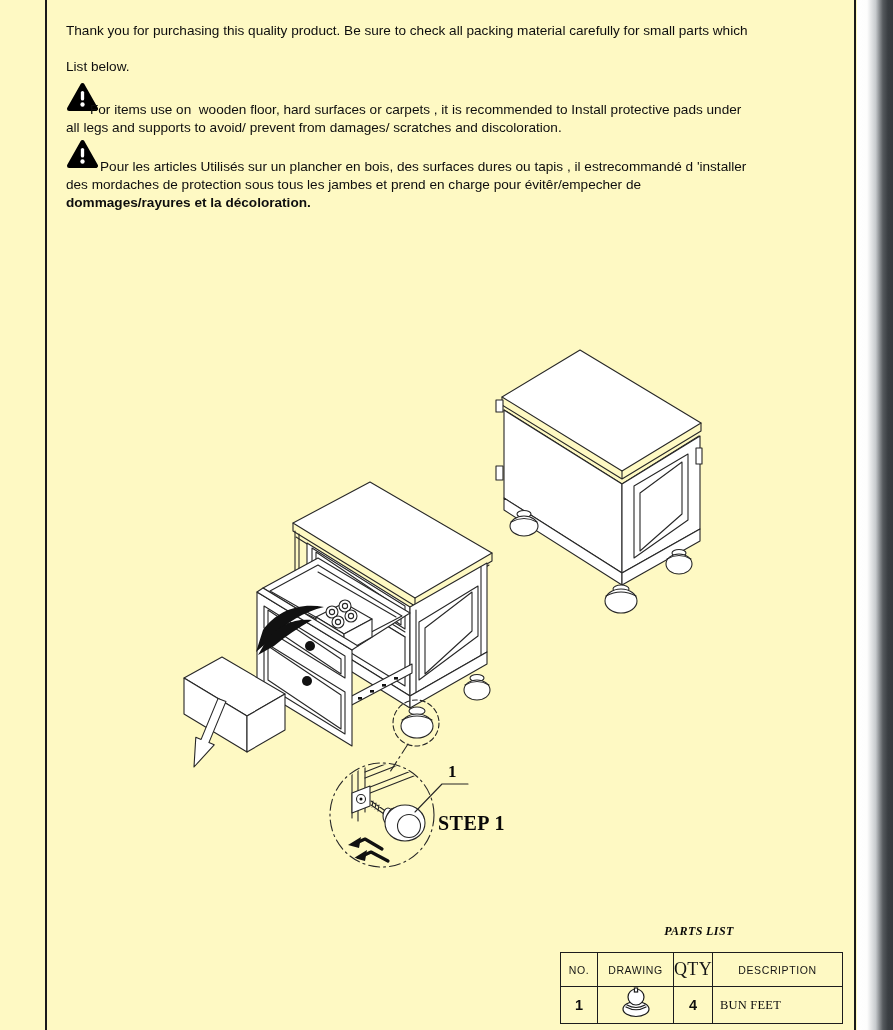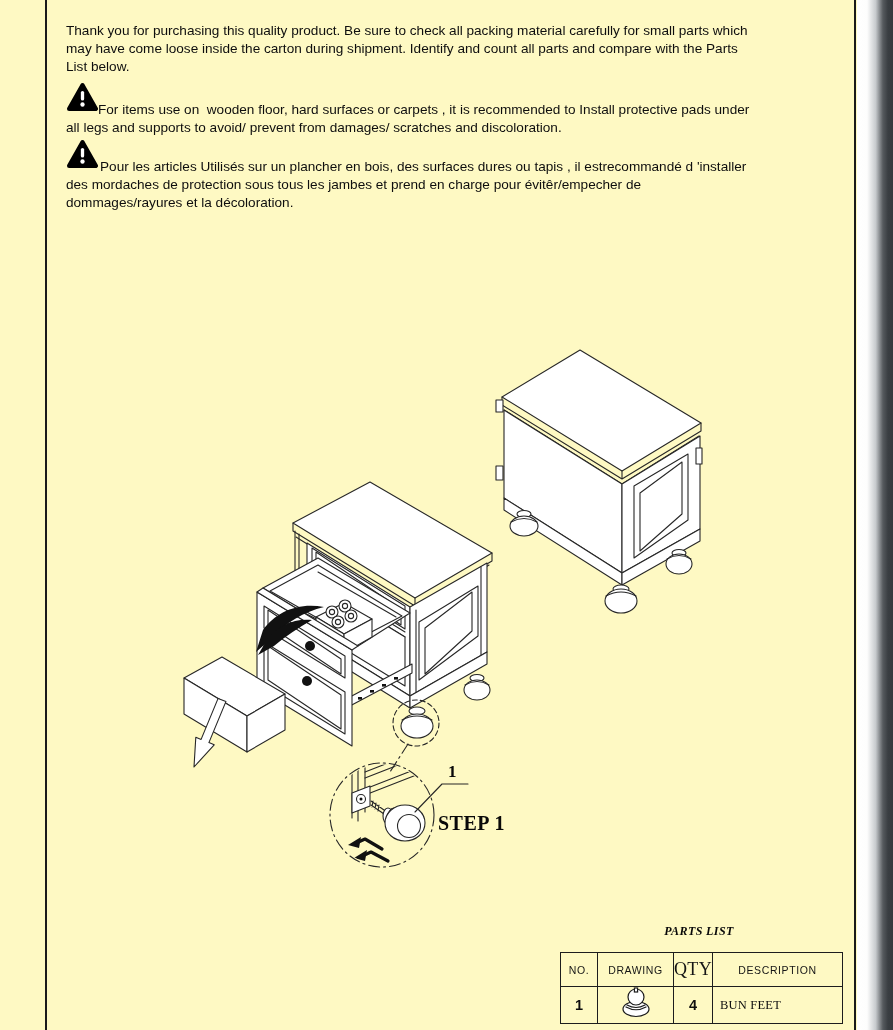--- a/index.html
+++ b/index.html
@@ -34,39 +34,38 @@
 </head>
 <body>
 
 <div class="page">
 
   <div class="vline" style="left:45px;"></div>
   <div class="vline" style="left:854px;"></div>
   <div class="edge-dark"></div>
 
   <span class="t" style="left:66px;top:22px;">Thank you for purchasing this quality product. Be sure to check all packing material carefully for small parts which</span>
-  <span class="t" style="left:66px;top:40px;">may have come loose inside the carton during shipment. Identify and count all parts and compare with the Parts</span>
   <span class="t" style="left:66px;top:58px;">List below.</span>
 
   <svg class="warn-icon" style="left:67px;top:82px;" viewBox="0 0 30 29">
     <path d="M15 3 L28 26 L2 26 Z" fill="#000" stroke="#000" stroke-width="4" stroke-linejoin="round"></path>
     <rect x="13.4" y="8.6" width="3.2" height="9.4" rx="1.6" fill="#fff"></rect>
     <circle cx="15" cy="21.8" r="2.1" fill="#fff"></circle>
   </svg>
-  <span class="t" style="left:98px;top:101px;text-align:right;">For items use on  wooden floor, hard surfaces or carpets , it is recommended to Install protective pads under</span>
+  <span class="t" style="left:90px;top:101px;text-align:right;">For items use on  wooden floor, hard surfaces or carpets , it is recommended to Install protective pads under</span>
   <span class="t" style="left:66px;top:119px;">all legs and supports to avoid/ prevent from damages/ scratches and discoloration.</span>
 
   <svg class="warn-icon" style="left:67px;top:139px;" viewBox="0 0 30 29">
     <path d="M15 3 L28 26 L2 26 Z" fill="#000" stroke="#000" stroke-width="4" stroke-linejoin="round"></path>
     <rect x="13.4" y="8.6" width="3.2" height="9.4" rx="1.6" fill="#fff"></rect>
     <circle cx="15" cy="21.8" r="2.1" fill="#fff"></circle>
   </svg>
   <span class="t" style="left:66px;top:176px;">des mordaches de protection sous tous les jambes et prend en charge pour évitêr/empecher de</span>
   <span class="t" style="left:100px;top:158px;">Pour les articles Utilisés sur un plancher en bois, des surfaces dures ou tapis , il estrecommandé d 'installer</span>
-  <span class="t" style="left:66px;top:194px;">dommages/rayures et la décoloration.</span>
+  <span class="t" style="left:66px;top:194px;font-weight:bold;">dommages/rayures et la décoloration.</span>
 
   <svg class="fig" width="893" height="1030" viewBox="0 0 893 1030">
     <defs>
         <clipPath id="detclip">
           <circle cx="382" cy="815" r="50.5"></circle>
         </clipPath>
       </defs>
 
     <g>
       <polygon class="f" points="580,350 701,423 622,471 502,397"></polygon>

